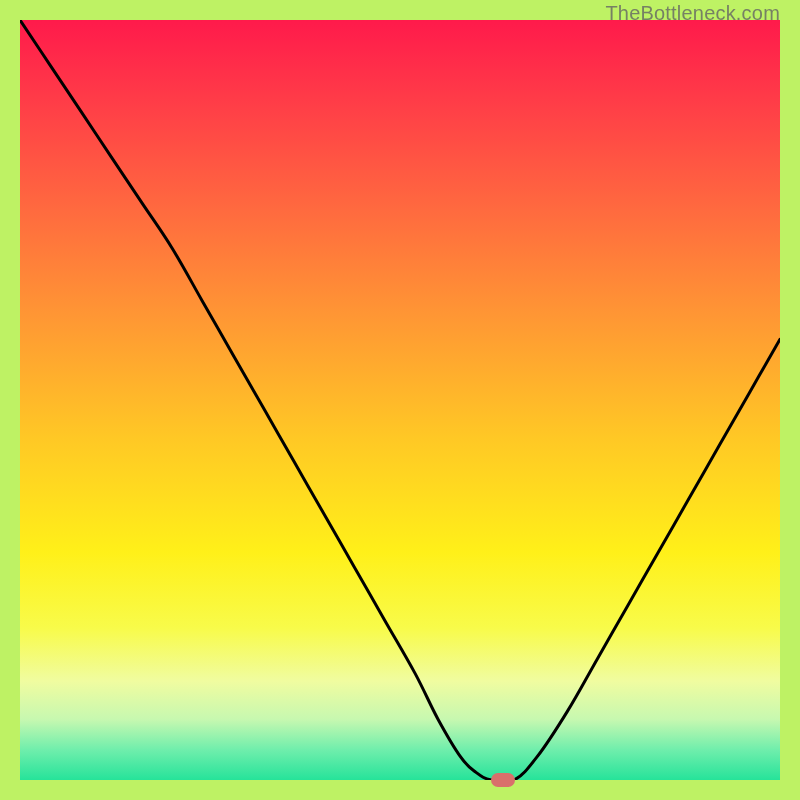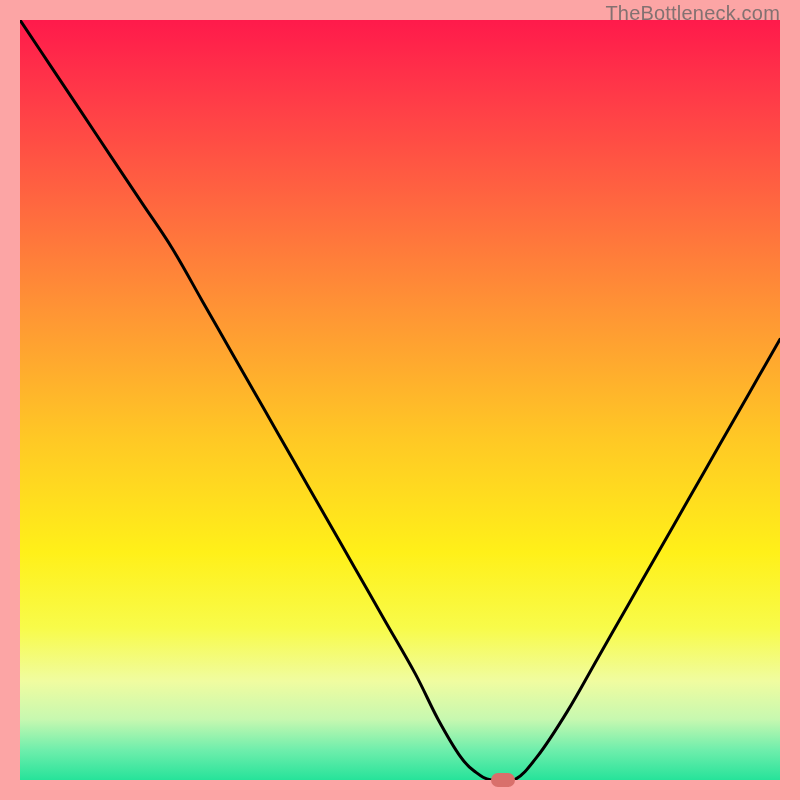--- a/index.html
+++ b/index.html
@@ -7,21 +7,21 @@
     padding: 0;
     width: 800px;
     height: 800px;
     background: #000;
     overflow: hidden;
   }
   .container {
     position: relative;
     width: 800px;
     height: 800px;
-    background: #fca5a5;
+    background: #bef264;
   }
   .plot-area {
     position: absolute;
     left: 20px;
     top: 20px;
     width: 760px;
     height: 760px;
   }
   .watermark {
     position: absolute;

